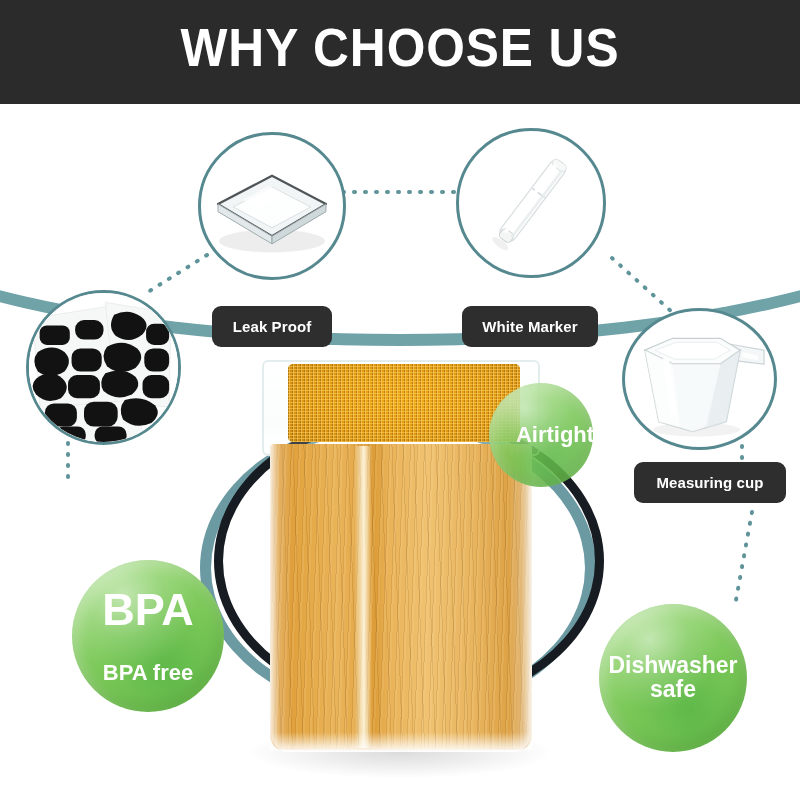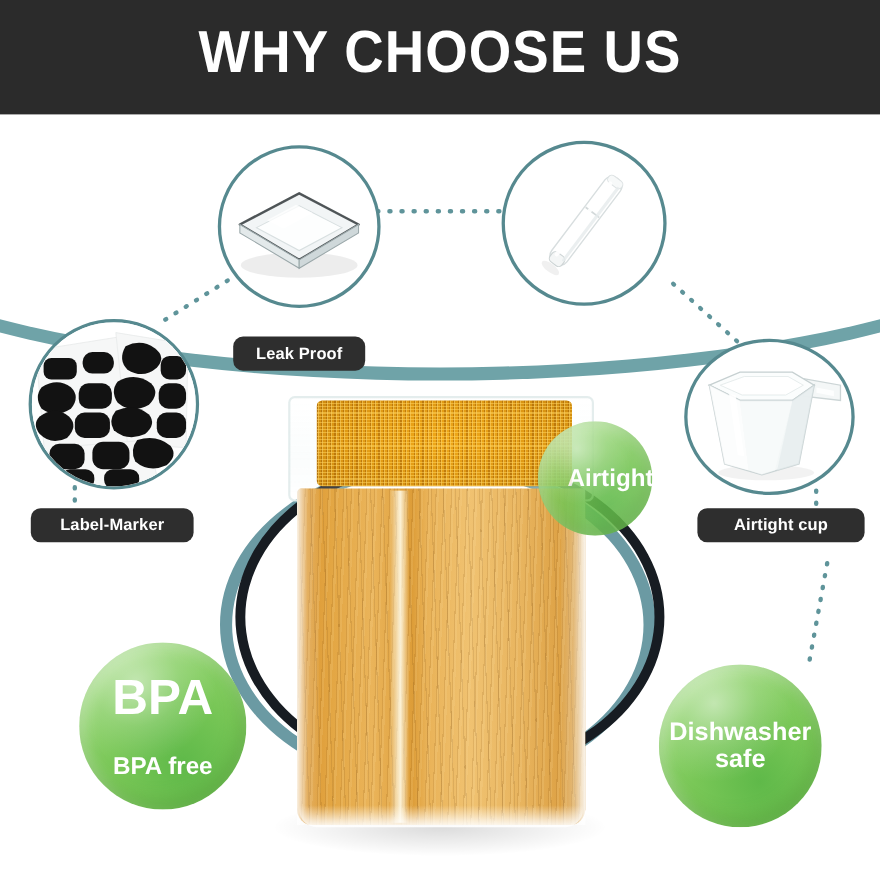--- a/index.html
+++ b/index.html
@@ -59,21 +59,21 @@
   
   .badge {
     position:absolute; z-index:12;
     background:#2e2e2e;
     color:#ffffff;
     border-radius:9px;
     font-weight:bold;
     font-size:15px;
     display:flex; align-items:center; justify-content:center;
     padding:0 14px;
-    height:31px;
+    height:41px;
     white-space:nowrap;
     letter-spacing:0.1px;
   }
 
   
   .bubble {
     position:absolute; z-index:14;
     border-radius:50%;
     display:flex; flex-direction:column;
     align-items:center; justify-content:center;
@@ -236,20 +236,23 @@
         <line x1="67" y1="62" x2="83" y2="62" stroke="#d3d9da" stroke-width="1.6"></line>
 
         <rect x="68" y="112" width="14" height="11" rx="4" fill="#f4f6f6" stroke="#cdd4d5" stroke-width="1.1"></rect>
 
         <rect x="67" y="22" width="16" height="8" rx="4" fill="#f7f9f9" stroke="#dde2e3" stroke-width="1"></rect>
 
         <rect x="70" y="28" width="4" height="88" rx="2" fill="#ffffff" opacity="0.9"></rect>
         <rect x="79" y="28" width="3" height="88" rx="1.5" fill="#e6ebec" opacity="0.8"></rect>
       </g>
     </svg>
+  </div>
+  <div class="badge" style="left:462px; top:306px; width:136px;">
+    <span>White Marker</span>
   </div>
 
   <div class="fcircle" style="left:26px; top:290px; width:155px; height:155px;">
     <svg class="labels-art" viewBox="0 0 168 168">
       <rect x="0" y="0" width="168" height="168" fill="#ffffff"></rect>
 
       <g fill="#f6f7f7" stroke="#e6e9e9" stroke-width="0.8">
         <polygon points="4,28 92,14 104,126 14,146"></polygon>
         <polygon points="86,10 160,22 158,128 98,124"></polygon>
         <polygon points="22,128 120,120 130,166 36,170"></polygon>
@@ -269,23 +272,20 @@
         <path d="M86 90 q20-8 34 4 q8 10 -4 20 q-18 8 -32 -4 q-6-10 2-20 Z"></path>
         <rect x="128" y="92" width="30" height="26" rx="10"></rect>
         <rect x="18" y="124" width="36" height="26" rx="10"></rect>
         <rect x="62" y="122" width="38" height="28" rx="11"></rect>
         <path d="M108 120 q20-6 34 6 q8 10 -4 20 q-18 8 -32 -4 q-6-12 2-22 Z"></path>
         <rect x="30" y="150" width="34" height="20" rx="9"></rect>
         <rect x="74" y="150" width="36" height="20" rx="9"></rect>
       </g>
     </svg>
   </div>
-  <div class="badge" style="left:28px; top:462px; width:148px;">
-    <span>Label-Marker</span>
-  </div>
 
   <div class="fcircle" style="left:622px; top:308px; width:155px; height:142px;">
     <svg class="cup-art" viewBox="0 0 150 130">
       <ellipse cx="72" cy="116" rx="44" ry="7" fill="#000" opacity="0.05"></ellipse>
 
       <path d="M106 30 L140 36 L140 50 L106 46 Z" fill="#f4f7f7" stroke="#ccd5d6" stroke-width="1.2"></path>
       <path d="M118 38 L134 41 L134 46 L118 43 Z" fill="#ffffff" opacity="0.8"></path>
 
       <polygon points="20,36 48,24 96,24 116,36 96,50 48,50" fill="#fbfdfd" stroke="#c6d0d1" stroke-width="1.3"></polygon>
       <polygon points="30,36 52,28 92,28 106,36 90,45 50,45" fill="#ffffff" opacity="0.85" stroke="#dfe6e6" stroke-width="0.8"></polygon>
@@ -293,21 +293,21 @@
       <path d="M20 36 L34 108 L68 118 L102 108 L116 36 L96 50 L48 50 Z" fill="#f3f7f7" stroke="#c8d2d3" stroke-width="1.3" opacity="0.95"></path>
 
       <path d="M20 36 L34 108 L56 114 L48 50 Z" fill="#ffffff" opacity="0.75"></path>
       <path d="M116 36 L102 108 L82 114 L96 50 Z" fill="#e4ebec" opacity="0.7"></path>
       <path d="M48 50 L56 114 L68 118 L80 114 L96 50 Z" fill="#fafcfc" opacity="0.6"></path>
 
       <path d="M38 44 L46 100 L52 101 L44 45 Z" fill="#ffffff" opacity="0.9"></path>
     </svg>
   </div>
   <div class="badge" style="left:634px; top:462px; width:152px;">
-    <span>Airtight cup</span>
+    <span>Measuring cup</span>
   </div>
 
   <div class="ring-teal" style="left:200px; top:418px; width:396px; height:300px;"></div>
   <div class="ring-dark" style="left:214px; top:412px; width:390px; height:298px;"></div>
 
   <div class="jar-shadow" style="left:250px; top:726px; width:300px; height:52px;"></div>
 
   <div class="product" style="left:258px; top:358px; width:290px; height:400px;">
 
     <div class="jar-rim" style="left:4px; top:2px; width:278px; height:96px;"></div>
@@ -328,21 +328,21 @@
 
     <div style="position:absolute; left:14px; top:374px; width:258px; height:20px;
                 background:linear-gradient(180deg, rgba(255,255,255,0.0) 0%, rgba(255,255,255,0.70) 70%, rgba(255,255,255,0.95) 100%);
                 border-radius:0 0 16px 16px;"></div>
   </div>
 
   <div class="bubble translucent" style="left:489px; top:383px; width:104px; height:104px;">
     <span class="airtight-text">Airtight</span>
   </div>
 
-  <div class="bubble" style="left:72px; top:584px; width:152px; height:152px;gap:28px;">
+  <div class="bubble" style="left:72px; top:560px; width:152px; height:152px;gap:28px;">
     <span class="bpa-main">BPA</span>
     <span class="bpa-sub">BPA free</span>
   </div>
 
   <div class="bubble" style="left:599px; top:604px; width:148px; height:148px;">
     <span class="dish-line">Dishwasher</span>
     <span class="dish-line">safe</span>
   </div>
 
 </div>

